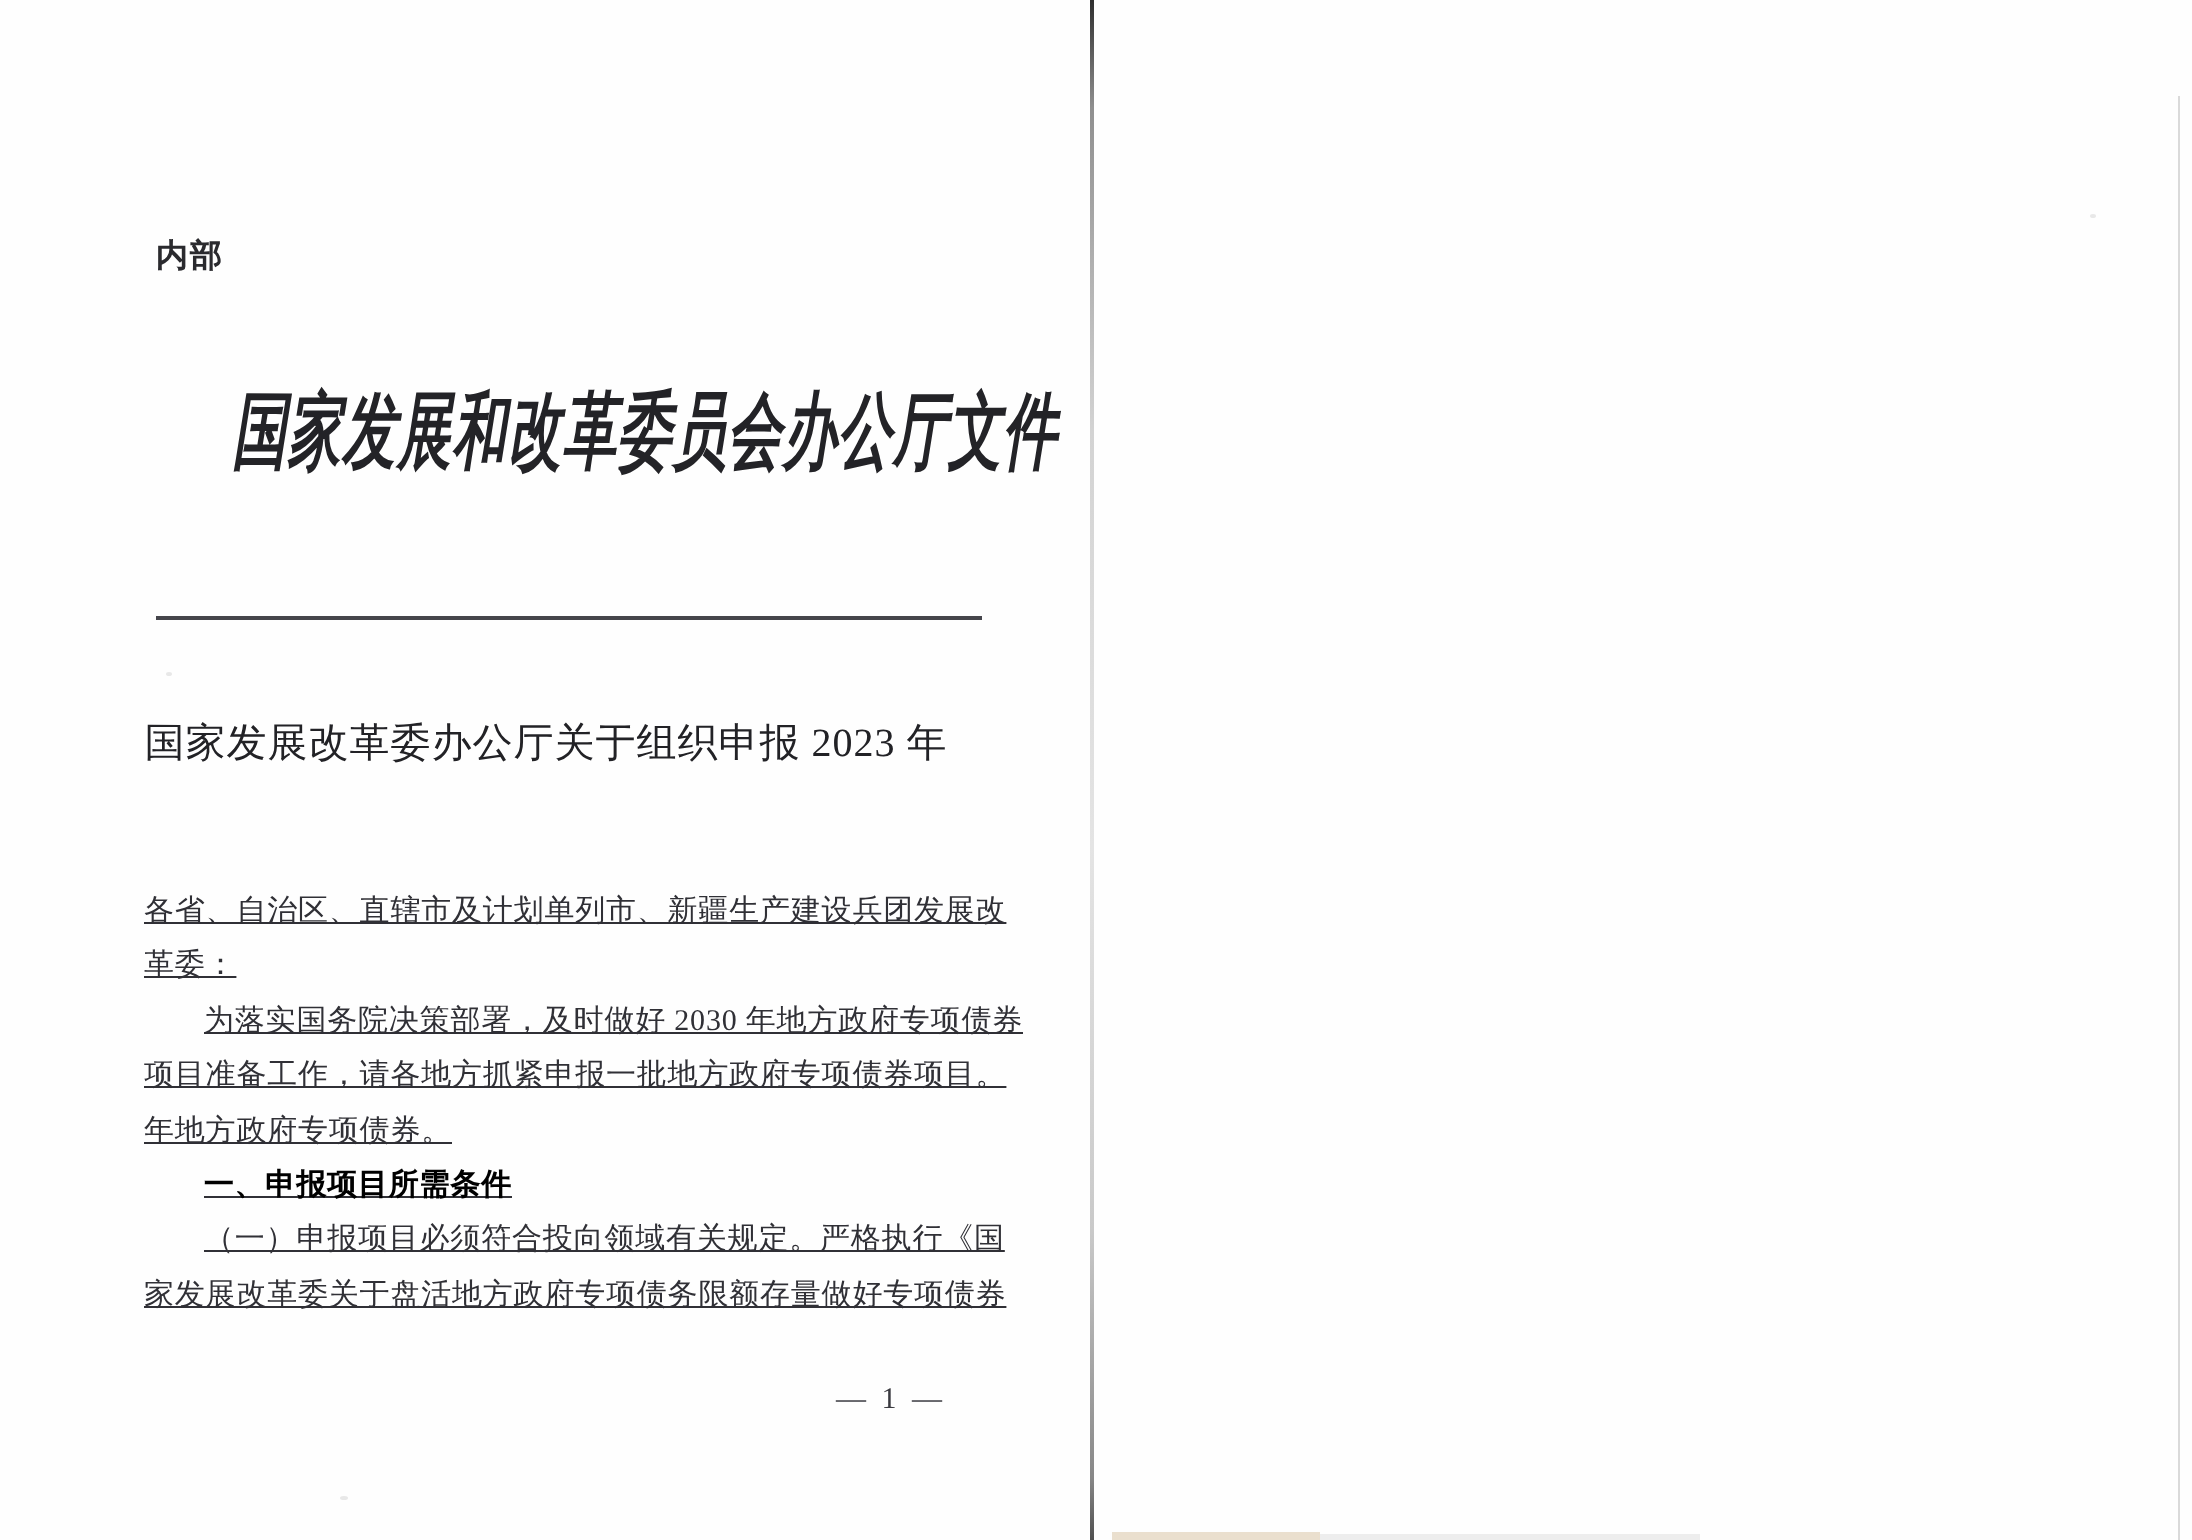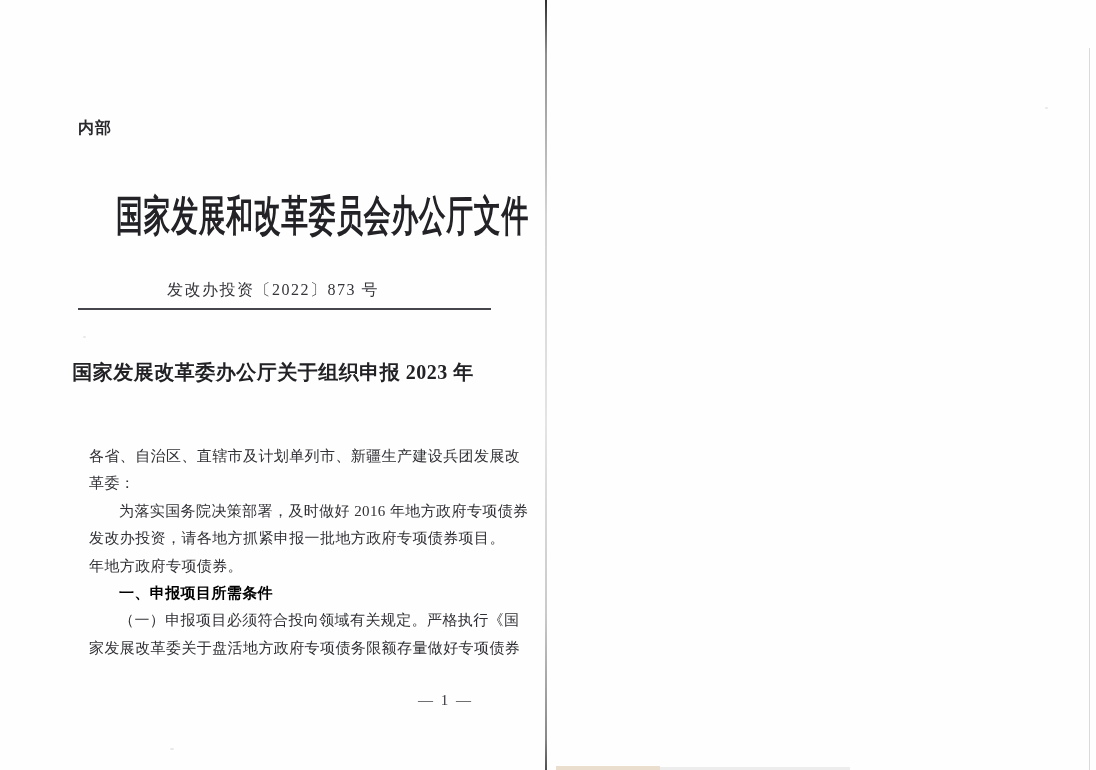--- a/index.html
+++ b/index.html
@@ -21,48 +21,48 @@
   .page-right { left: 546px; width: 550px; }
 
   .classification {
     position: absolute; top: 118px; left: 78px;
     font-family: "Liberation Sans", sans-serif;
     font-weight: bold; font-size: 16px; color: #2a2a2e;
     letter-spacing: 1px;
   }
   .letterhead {
     position: absolute; top: 188px; left: 0; width: 546px;
-    text-align: right; white-space: nowrap;
+    text-align: right; white-space: nowrap; font-style: italic;
   }
   .letterhead span {
     display: inline-block;
     font-family: "Liberation Sans", sans-serif;
     font-weight: 900; font-size: 42px; color: #232327;
     letter-spacing: 1px;
     transform: scaleX(0.64);
     transform-origin: center;
   }
   .docnum {
     position: absolute; top: 280px; left: 0; width: 546px;
     text-align: center; font-size: 16px; color: #35353b;
     letter-spacing: 1.5px;
   }
   .header-rule {
     position: absolute; top: 308px; left: 78px;
     width: 413px; height: 2px; background: #45454b;
   }
   .doc-title {
     position: absolute; top: 357px; left: 0; width: 546px;
-    text-align: center; font-weight: bold; font-size: 20px;
+    text-align: center; font-weight: normal; font-size: 20px;
     line-height: 31px; color: #222226; letter-spacing: 0.5px;
   }
   .body { position: absolute; white-space: nowrap; }
   .body1 {
-    top: 443px; left: 89px; width: 416px;
-    font-size: 15px; line-height: 27.4px; letter-spacing: 0.4px;
+    top: 443px; left: 72px; width: 416px;
+    font-size: 15px; line-height: 27.4px; letter-spacing: 0.4px; text-decoration: underline;
   }
   .ln { height: auto; }
   .ind { text-indent: 2em; }
   .bold { font-weight: bold; color: #000000; }
   .pagenum {
     position: absolute; font-size: 15px; letter-spacing: 2px; color: #3a3a40;
   }
   .pagenum1 { top: 692px; left: 418px; }
 
   .divider {
@@ -93,33 +93,32 @@
 
 <div class="scan">
 
   <div class="page page-left">
     <div class="classification">内部</div>
 
     <div class="letterhead">
       <span>国家发展和改革委员会办公厅文件</span>
     </div>
 
-    <div class="docnum">发改办投资〔2022〕873 号</div>
 
     <div class="header-rule"></div>
 
     <div class="doc-title">
       <div>国家发展改革委办公厅关于组织申报 2023 年</div>
     </div>
 
     <div class="body body1">
       <div class="ln">各省、自治区、直辖市及计划单列市、新疆生产建设兵团发展改</div>
       <div class="ln">革委：</div>
-      <div class="ln ind">为落实国务院决策部署，及时做好 2016 年地方政府专项债券</div>
-      <div class="ln">发改办投资，请各地方抓紧申报一批地方政府专项债券项目。</div>
+      <div class="ln ind">为落实国务院决策部署，及时做好 2030 年地方政府专项债券</div>
+      <div class="ln">项目准备工作，请各地方抓紧申报一批地方政府专项债券项目。</div>
       <div class="ln">年地方政府专项债券。</div>
       <div class="ln ind bold">一、申报项目所需条件</div>
       <div class="ln ind">（一）申报项目必须符合投向领域有关规定。严格执行《国</div>
       <div class="ln">家发展改革委关于盘活地方政府专项债务限额存量做好专项债券</div>
     </div>
 
     <div class="pagenum pagenum1">— 1 —</div>
   </div>
 
   <div class="divider"></div>

